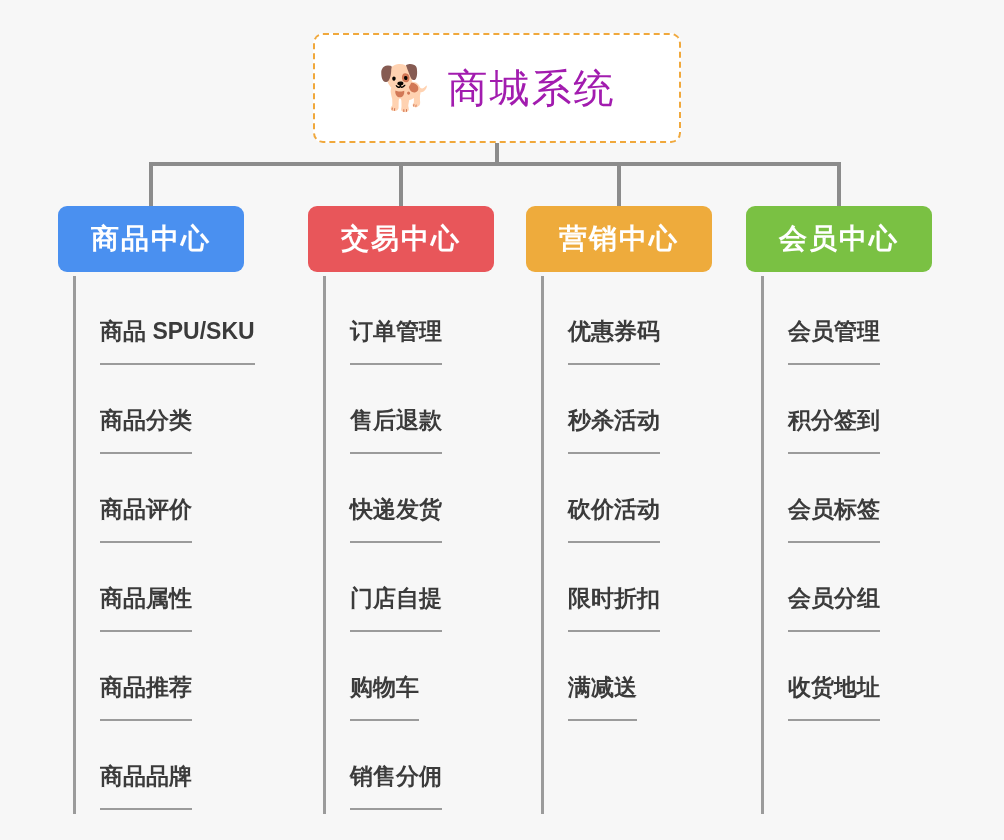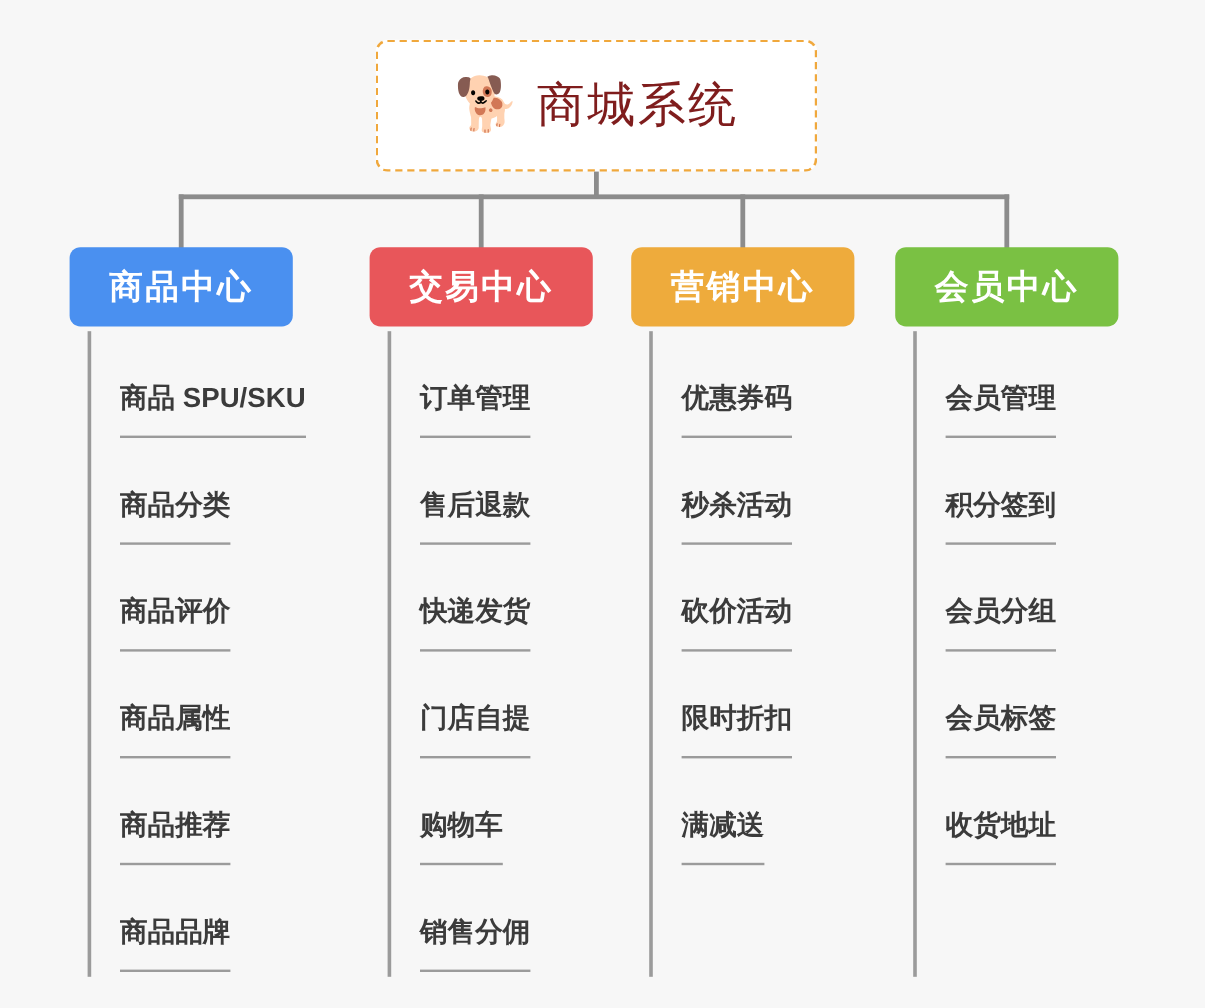--- a/index.html
+++ b/index.html
@@ -82,21 +82,21 @@
     white-space:nowrap;
   }
 </style>
 </head>
 <body style="background: rgb(247, 247, 247);">
 
 <div id="diagram">
 
   <div class="root-node" style="border-color: rgb(240, 168, 60); background: rgb(255, 255, 255);">
     <span class="root-emoji">🐕</span>
-    <span class="root-title" style="color: #7f1d1d;">商城系统</span>
+    <span class="root-title" style="color: #a21caf;">商城系统</span>
   </div>
 
   <div class="conn conn-stem" style="background: rgb(140, 140, 140);"></div>
   <div class="conn conn-bus" style="background: rgb(140, 140, 140);"></div>
   <div class="conn conn-drop" style="left: 149px; background: rgb(140, 140, 140);"></div>
   <div class="conn conn-drop" style="left: 399px; background: rgb(140, 140, 140);"></div>
   <div class="conn conn-drop" style="left: 617px; background: rgb(140, 140, 140);"></div>
   <div class="conn conn-drop" style="left: 837px; background: rgb(140, 140, 140);"></div>
 
   <div class="col" id="col0" style="left:58px;width:186px;">
@@ -183,24 +183,24 @@
     </div>
     <div class="col-body">
       <div class="spine" style="height: 538px;"></div>
       <div class="leaf">
           <span class="leaf-label">会员管理</span>
         </div>
       <div class="leaf">
           <span class="leaf-label">积分签到</span>
         </div>
       <div class="leaf">
+          <span class="leaf-label">会员标签</span>
+        </div>
+      <div class="leaf">
           <span class="leaf-label">会员分组</span>
         </div>
       <div class="leaf">
-          <span class="leaf-label">会员标签</span>
-        </div>
-      <div class="leaf">
           <span class="leaf-label">收货地址</span>
         </div>
     </div>
   </div>
 
 </div>
 
 </body></html>

